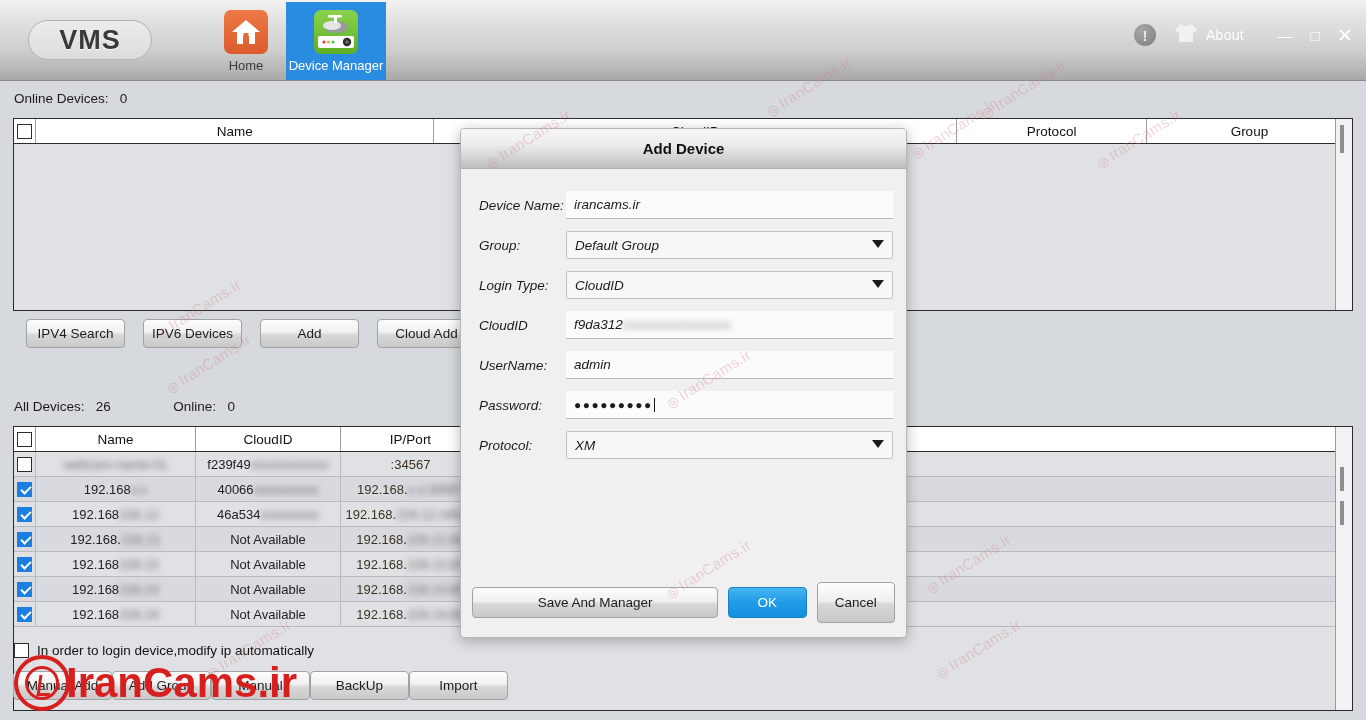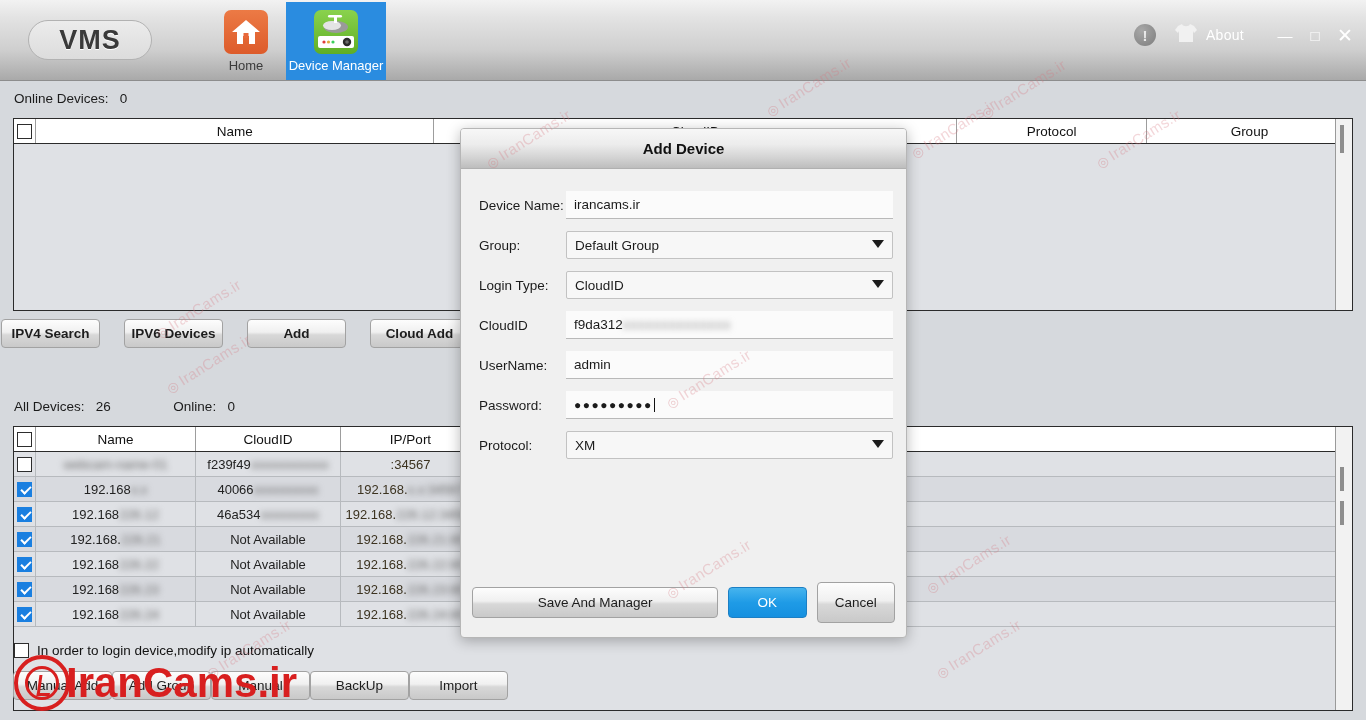--- a/index.html
+++ b/index.html
@@ -99,21 +99,21 @@
   .vscroll { position:absolute; right:0; top:0; bottom:0; width:17px; background:#f2f2f2; border-left:1px solid #9a9a9a;}
   .vthumb { position:absolute; left:4px; width:4px; background:#8e8e8e; }
 
   
   .btn {
     border:1px solid #a2a2a2; border-radius:4px;
     background: linear-gradient(to bottom,#fdfdfd 0%,#f0f0f0 45%,#d8d8d8 55%,#c9c9c9 100%);
     font-size:13.5px; color:#1d1d1d; display:flex; align-items:center; justify-content:center;
     cursor:pointer; font-family:"Liberation Sans", sans-serif;
   }
-  .searchbar { position:absolute; left:1px; top:238px; display:flex; gap:24px;font-weight:bold; }
+  .searchbar { position:absolute; left:26px; top:238px; display:flex; gap:18px; }
   .searchbar .btn { width:99px; height:29px; }
 
   .bottombar { position:absolute; left:13px; top:590px; display:flex; gap:0; }
   .bottombar .btn { width:99px; height:29px; }
 
   .autoip-row { position:absolute; left:14px; top:562px; display:flex; align-items:center; gap:8px; }
   .autoip-row .cbx { width:15px; height:15px; }
   .autoip-lbl { font-size:13.5px; color:#111; }
 
   
@@ -148,21 +148,21 @@
     box-shadow:0 3px 14px rgba(0,0,0,.28);
   }
   .modal-title {
     height:40px; border-radius:3px 3px 0 0;
     background: linear-gradient(to bottom,#f7f7f7 0%,#ececec 40%,#d2d2d2 75%,#bdbdbd 100%);
     border-bottom:1px solid #b0b0b0;
     display:flex; align-items:center; justify-content:center;
     font-size:15px; font-weight:bold; color:#111;
   }
   .form { padding:22px 13px 0 9px; }
-  .frow { display:flex; align-items:center; height:28px; margin-bottom:12px; }
+  .frow { display:flex; align-items:center; height:28px; margin-bottom:12px;font-style:italic; }
   .flabel { width:96px; font-size:13.5px; color:#1b1b1b; padding-left:9px; }
   .fctl { flex:1; height:28px; position:relative; }
   .finput {
     width:100%; height:28px; background:#fbfbfb; border:none; border-bottom:1px solid #b9b9b9;
     font-size:13.5px; color:#1b1b1b; padding:0 8px; font-family:"Liberation Sans", sans-serif;
     display:flex; align-items:center;
   }
   .fselect {
     width:100%; height:28px; background:#f7f7f7; border:1px solid #c2c2c2; border-radius:2px;
     font-size:13.5px; color:#1b1b1b; padding:0 8px; display:flex; align-items:center;

